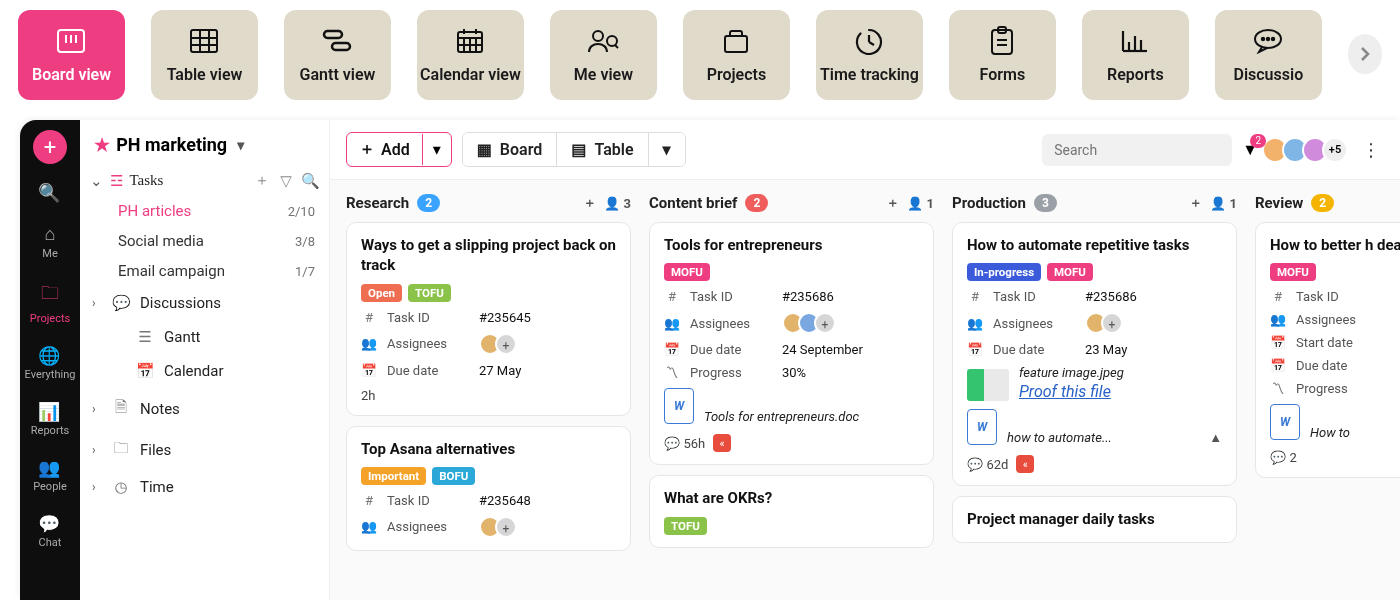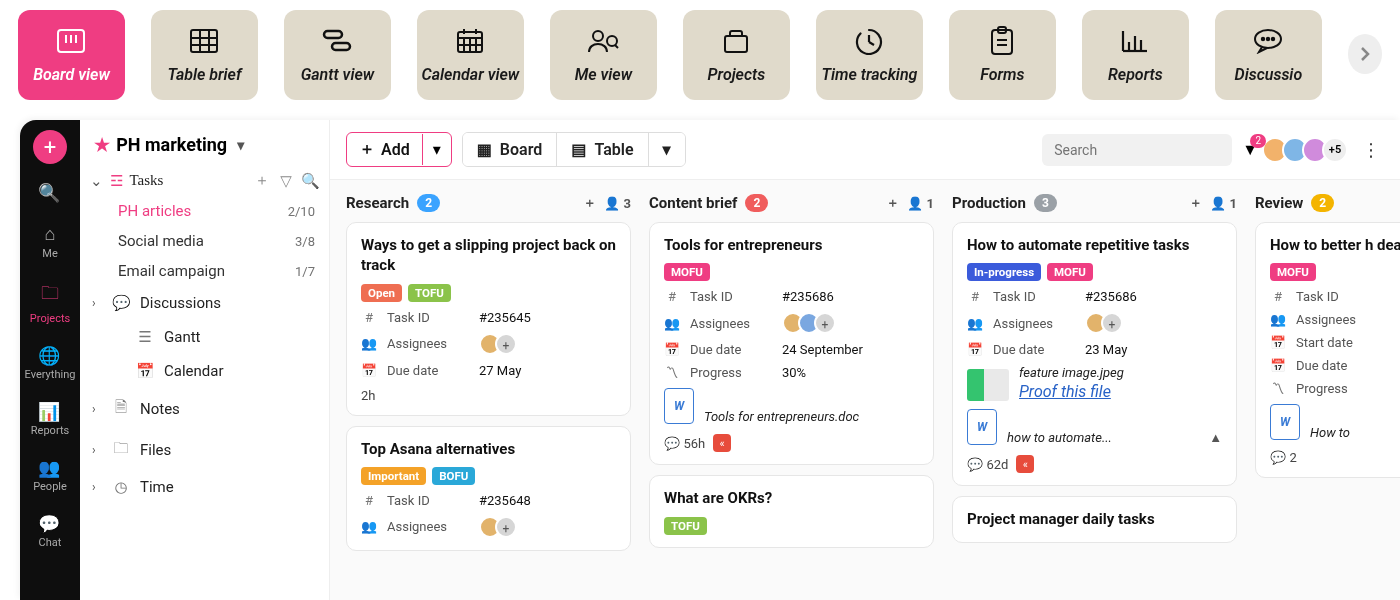--- a/index.html
+++ b/index.html
@@ -1,19 +1,19 @@
 <!DOCTYPE html>
 <html><head>
 <meta charset="utf-8">
 <style>
   * { box-sizing: border-box; margin: 0; padding: 0; font-family: -apple-system, BlinkMacSystemFont, "Segoe UI", Roboto, sans-serif; }
   body { background: #fff; width: 1400px; height: 600px; overflow: hidden; }
 
   
-  .topnav { display: flex; gap: 26px; padding: 10px 18px 0 18px; align-items: flex-start; font-style: italic; }
+  .topnav { display: flex; gap: 26px; padding: 10px 18px 0 18px; align-items: flex-start; }
   .tile { width: 125px; height: 90px; border-radius: 12px; background: #e0dacb; display: flex; flex-direction: column; align-items: center; justify-content: center; gap: 10px; cursor: pointer; position: relative; }
   .tile.active { background: #ef3d82; color: #fff; }
   .tile .icon { height: 28px; display:flex; align-items:center; justify-content:center; }
   .tile .label { font-size: 16px; font-weight: 600; color: #1a1a1a; }
   .tile.active .label { color: #fff; }
   .tile.active::after { content:""; position:absolute; bottom:-8px; left:50%; transform:translateX(-50%); border:8px solid transparent; border-top-color:#ef3d82; }
   .scroll-right { width:40px; height:40px; border-radius:50%; background:#eee; display:flex; align-items:center; justify-content:center; margin-top:24px; cursor:pointer; }
 
   
   .app { position:absolute; top:120px; left:20px; right:0; bottom:0; display:flex; border-top-left-radius:16px; overflow:hidden; box-shadow: -2px -2px 6px rgba(0,0,0,0.05); }
@@ -107,21 +107,21 @@
   <div class="tile">
     <span class="icon">
         <svg width="30" height="26" viewBox="0 0 30 26" fill="none" stroke="#111" stroke-width="2">
           <rect x="2" y="2" width="26" height="22" rx="2"></rect>
           <line x1="2" y1="10" x2="28" y2="10"></line>
           <line x1="2" y1="17" x2="28" y2="17"></line>
           <line x1="11" y1="2" x2="11" y2="24"></line>
           <line x1="20" y1="2" x2="20" y2="24"></line>
         </svg>
       </span>
-    <span class="label">Table brief</span>
+    <span class="label">Table view</span>
   </div>
   <div class="tile">
     <span class="icon">
         <svg width="34" height="26" viewBox="0 0 34 26" fill="none" stroke="#111" stroke-width="2.5" stroke-linecap="round">
           <rect x="4" y="3" width="18" height="7" rx="3.5"></rect>
           <rect x="12" y="15" width="18" height="7" rx="3.5"></rect>
         </svg>
       </span>
     <span class="label">Gantt view</span>
   </div>

